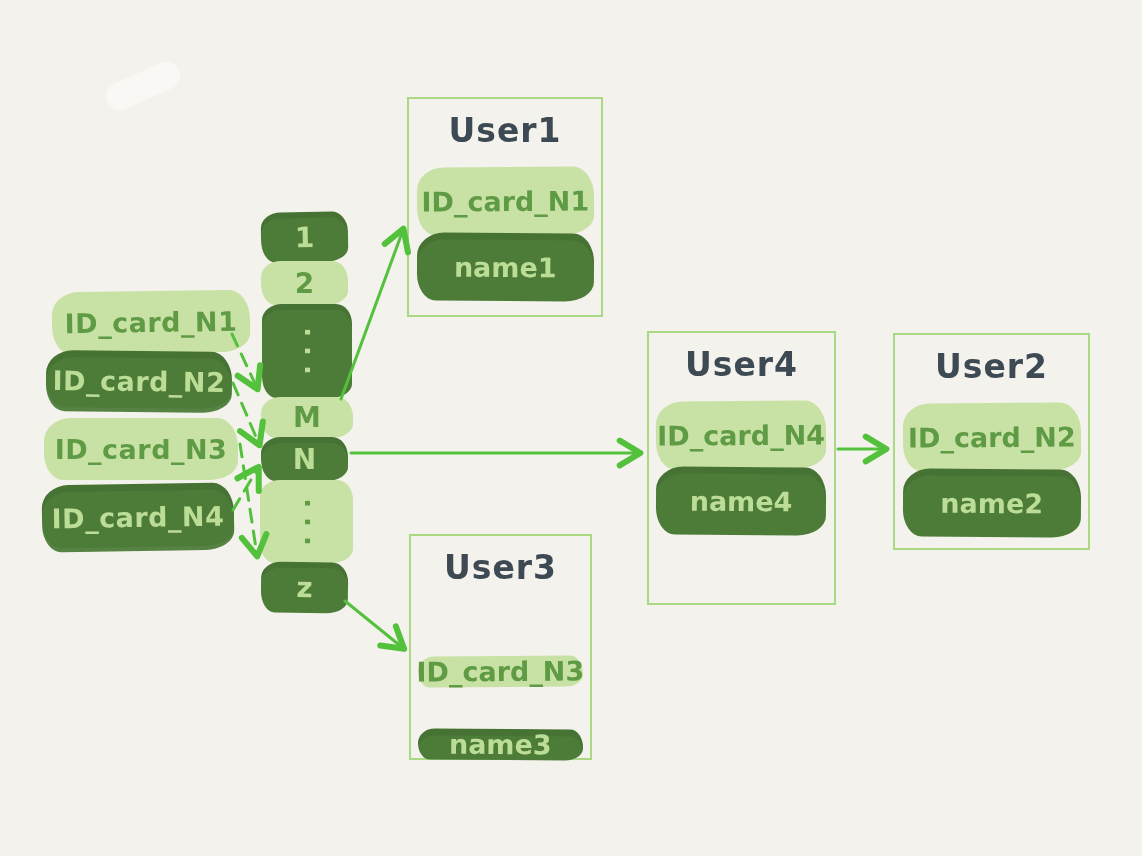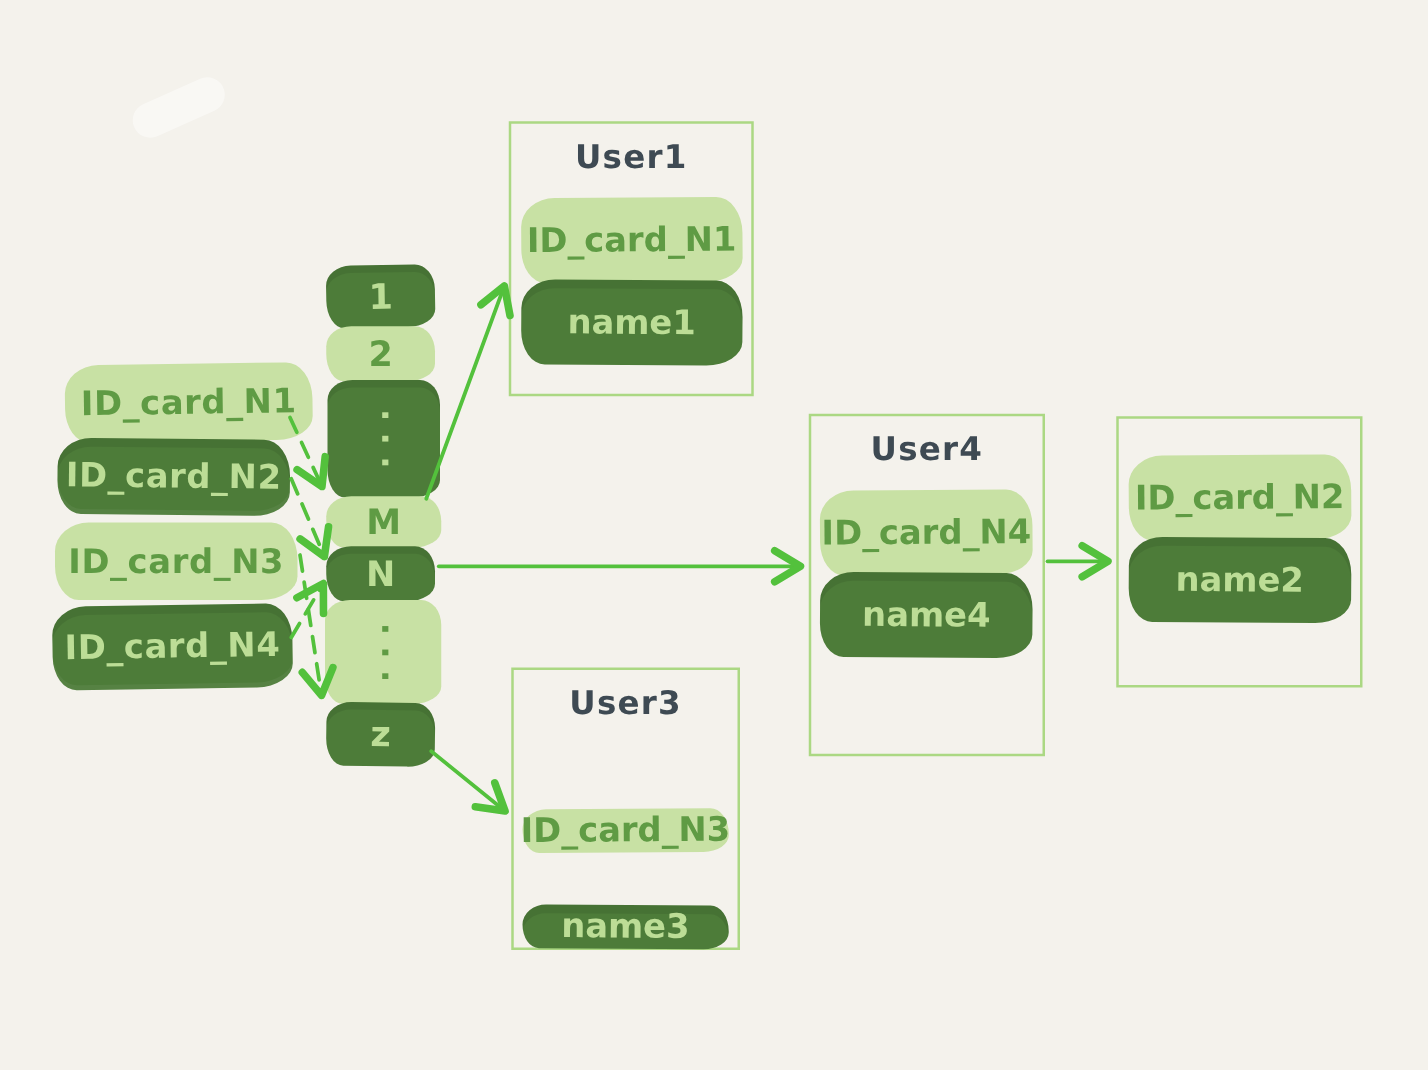--- a/index.html
+++ b/index.html
@@ -50,21 +50,21 @@
   .dots{display:inline-block;transform:rotate(90deg);letter-spacing:9px;
     text-indent:9px;font-size:26px;line-height:1;}
 
   
   .user-box{position:absolute;border:2px solid var(--box-border);
     display:flex;flex-direction:column;align-items:center;padding-top:12px;}
   .user1{left:407px;top:97px;width:196px;height:220px;}
   .user4{left:647px;top:331px;width:189px;height:274px;}
   .user2{left:893px;top:333px;width:197px;height:217px;}
   .user3{left:409px;top:534px;width:183px;height:226px;gap:44px;}
-  .user-title{font-size:26px;font-weight:700;color:var(--title-text);letter-spacing:1px;}
+  .user-title{font-size:33px;font-weight:700;color:var(--title-text);letter-spacing:1px;}
   .upill{position:relative;width:92%;height:68px;display:flex;align-items:center;
     justify-content:center;font-weight:700;font-size:27px;
     border-radius:27px 21px 29px 19px / 23px 29px 19px 27px;}
   .upill.light{background:var(--pill-light);color:var(--text-on-light);margin-top:17px;transform:rotate(-.4deg);}
   .upill.dark{background:var(--pill-dark);color:var(--text-on-dark);margin-top:-2px;
     box-shadow:inset 0 7px 0 rgba(0,0,0,.08);transform:rotate(.4deg);}
   .user3 .upill.light{margin-top:25px;}
 
   
   .overlay{position:absolute;left:0;top:0;width:1142px;height:856px;pointer-events:none;}
@@ -128,20 +128,21 @@
     <div class="user-title">User4</div>
     <div class="upill light">
       <span>ID_card_N4</span>
     </div>
     <div class="upill dark">
       <span>name4</span>
     </div>
   </div>
 
   <div class="user-box user2">
+    <div class="user-title">User2</div>
     <div class="upill light">
       <span>ID_card_N2</span>
     </div>
     <div class="upill dark">
       <span>name2</span>
     </div>
   </div>
 
   <div class="user-box user3">
     <div class="user-title">User3</div>

